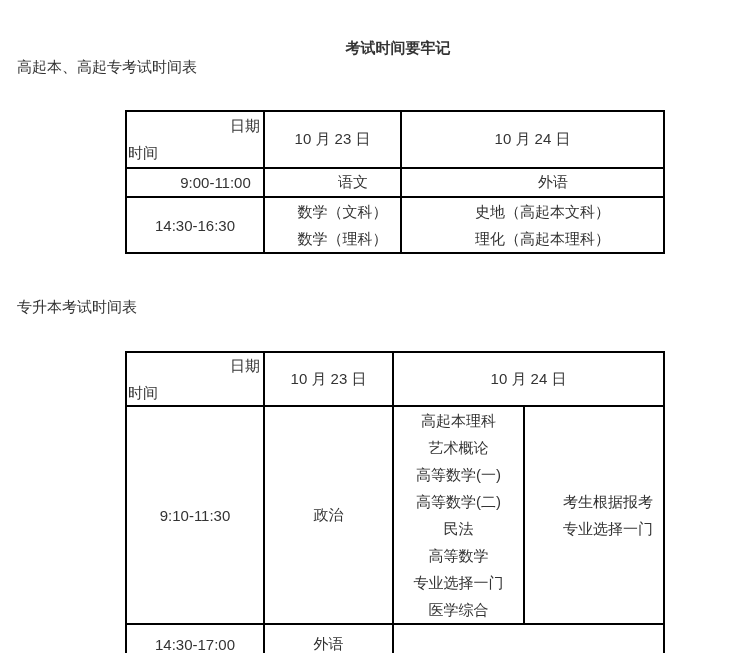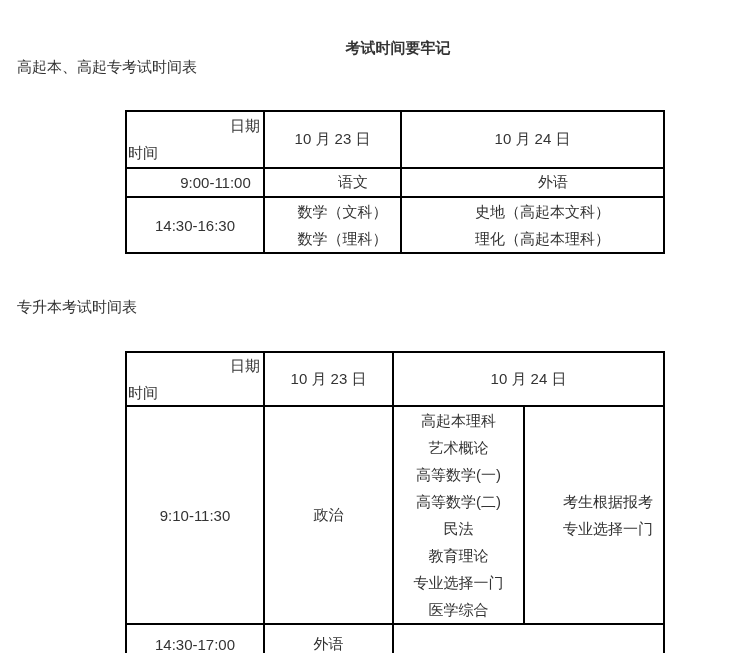--- a/index.html
+++ b/index.html
@@ -145,21 +145,21 @@
       <tr class="r1">
         <td>9:10-11:30</td>
         <td>政治</td>
         <td>
           <div class="subjects">
             <div>高起本理科</div>
             <div>艺术概论</div>
             <div>高等数学(一)</div>
             <div>高等数学(二)</div>
             <div>民法</div>
-            <div>教育理论</div>
+            <div>高等数学</div>
             <div>专业选择一门</div>
             <div>医学综合</div>
           </div>
         </td>
         <td>
           <div class="note">
             <div>考生根据报考</div>
             <div>专业选择一门</div>
           </div>
         </td>

